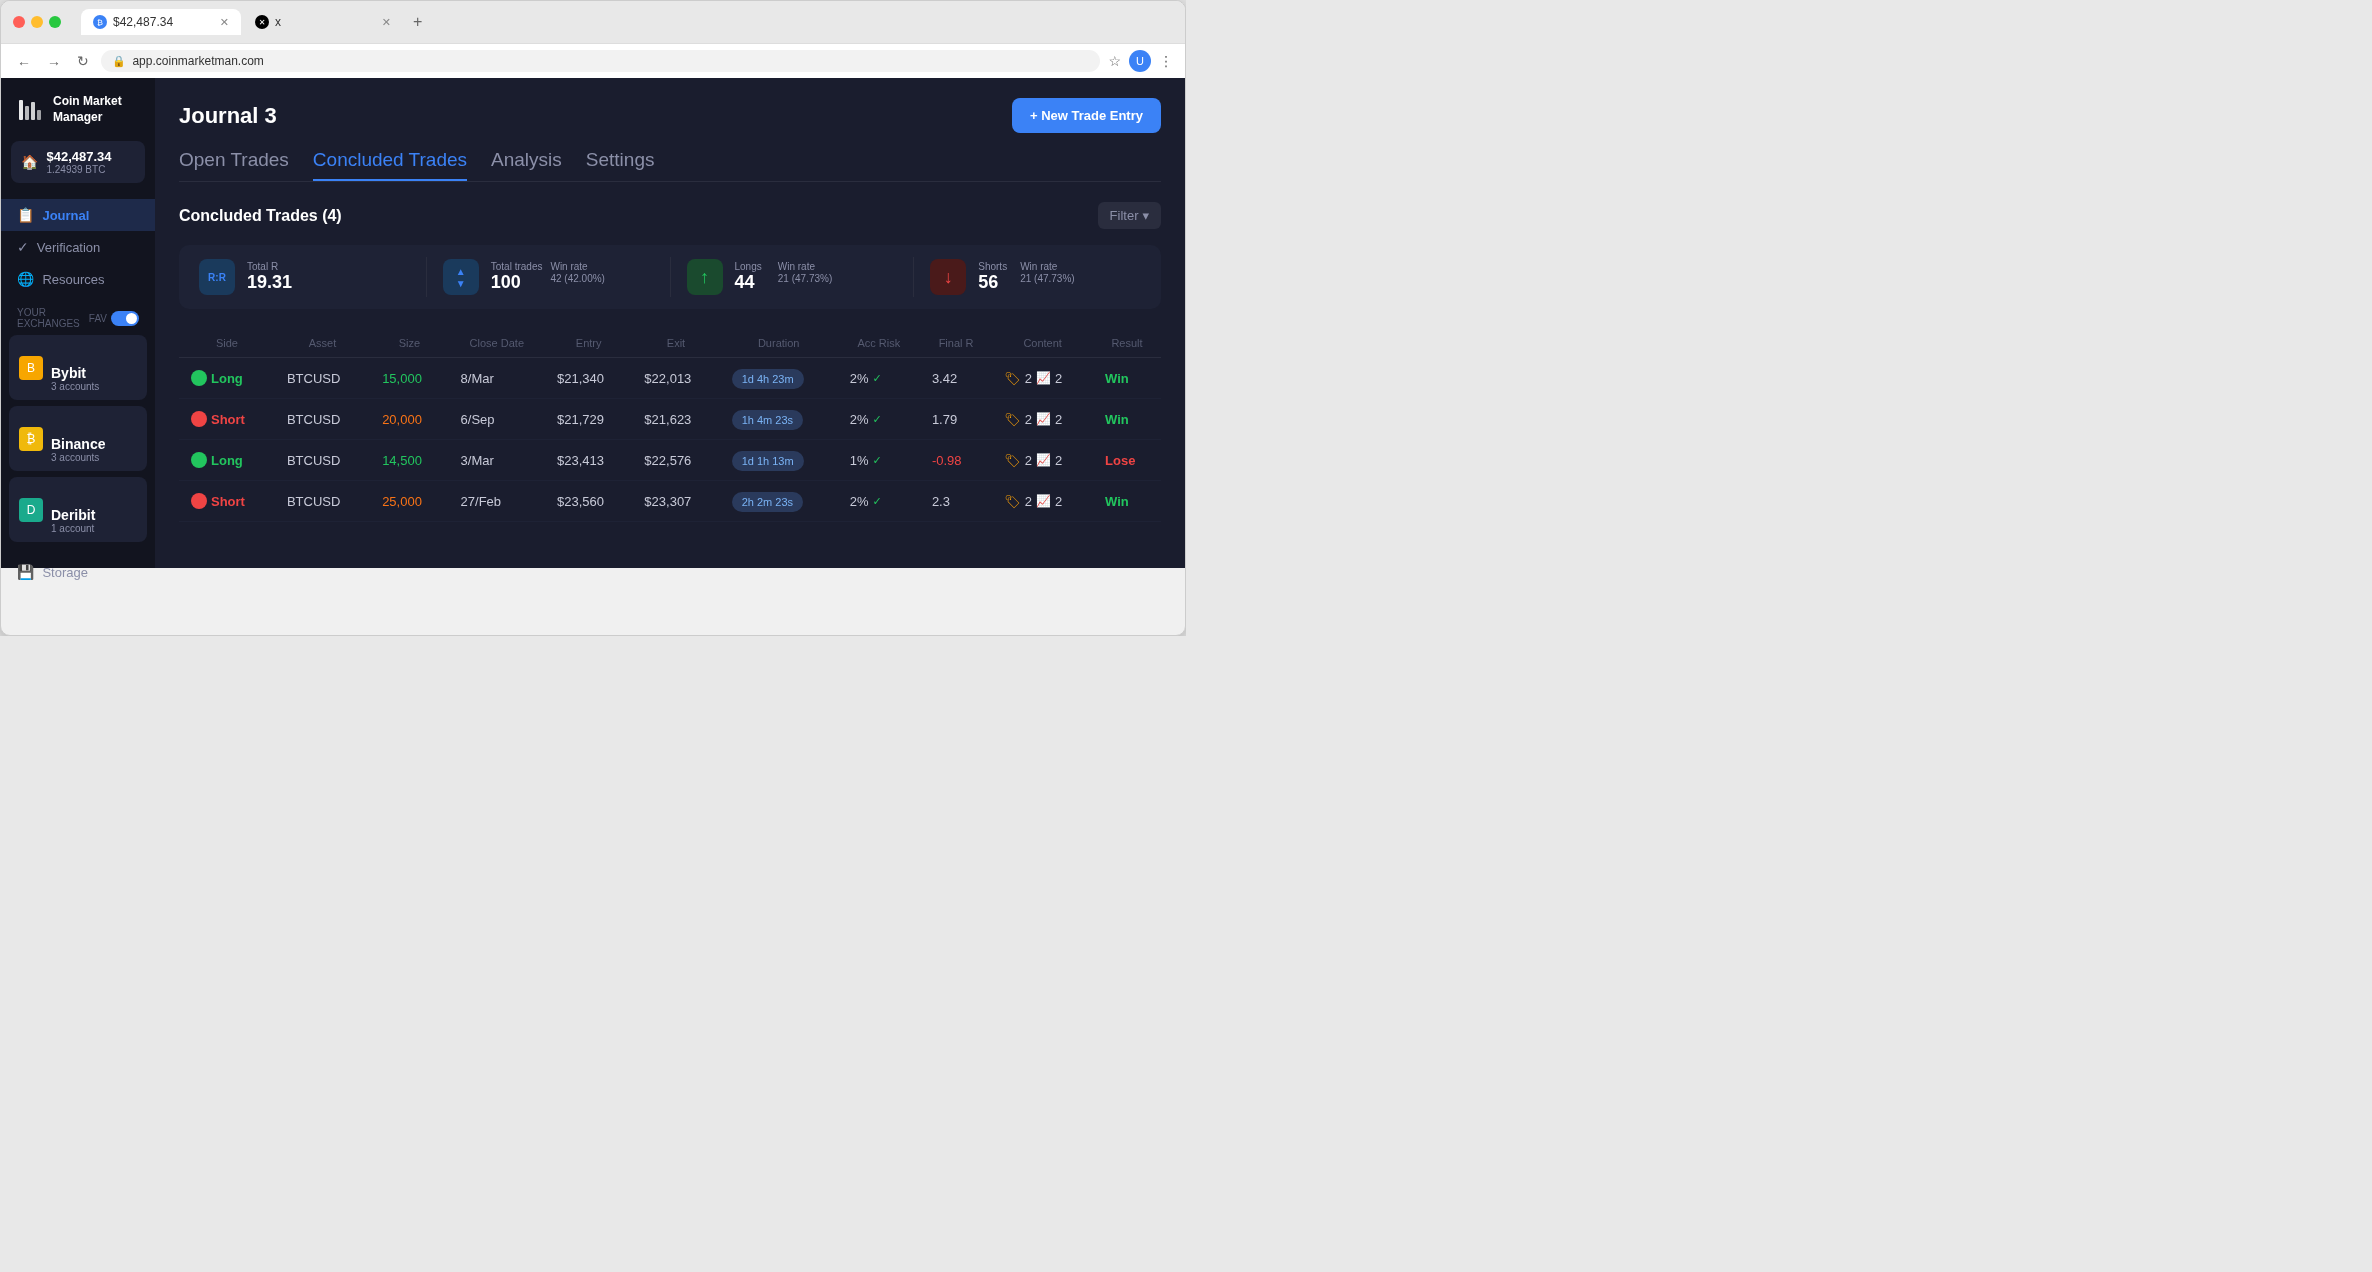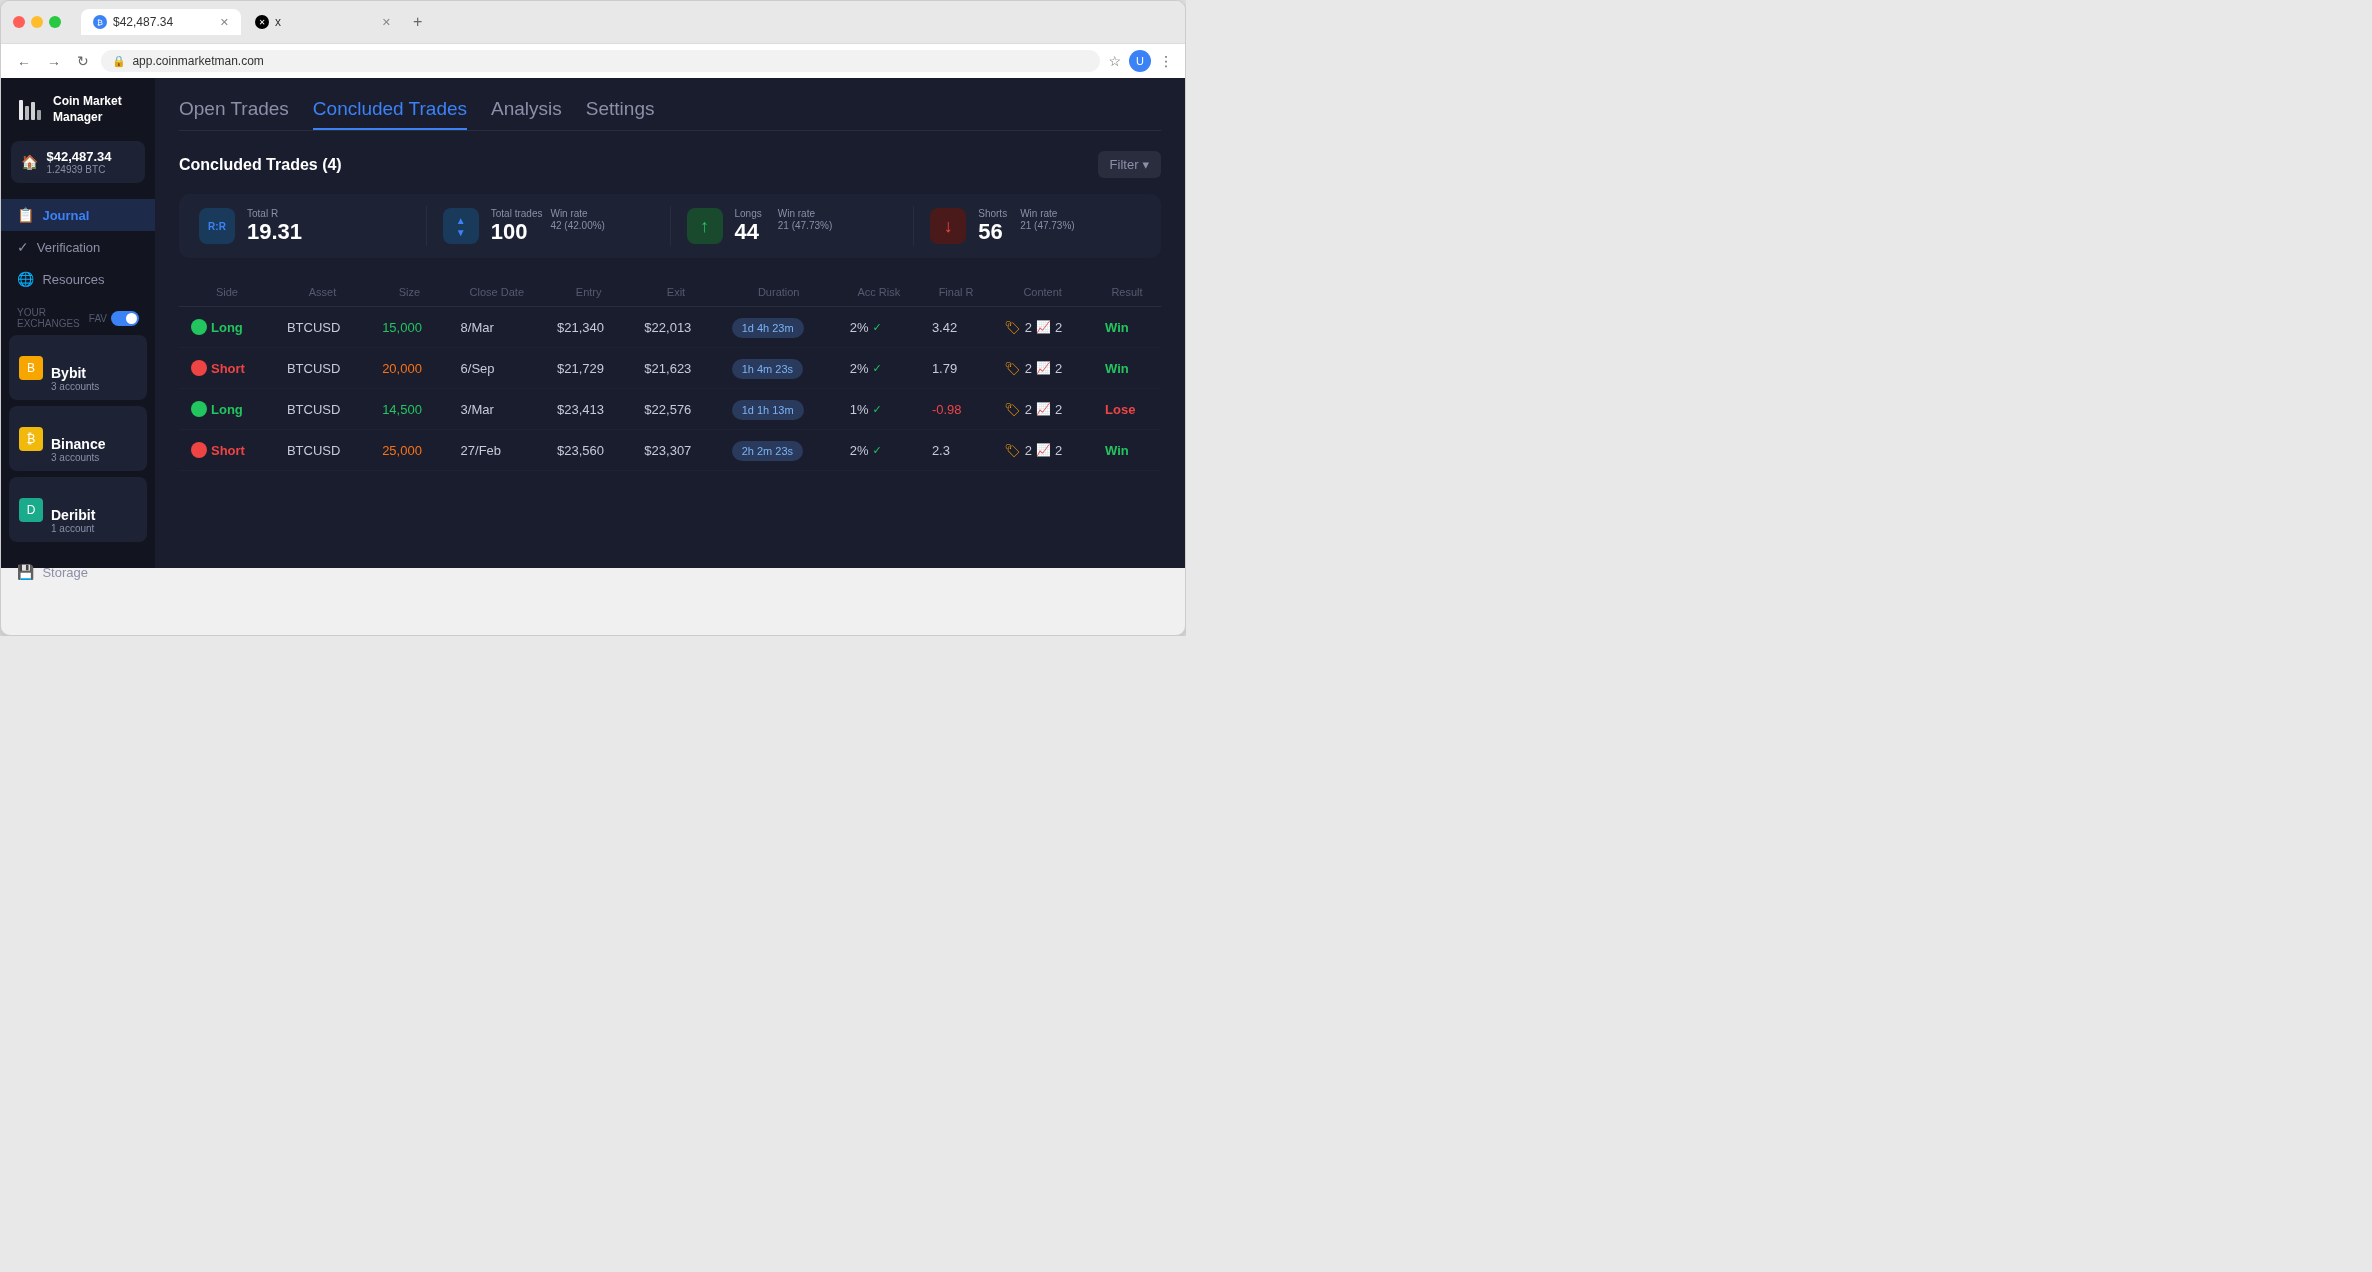--- a/index.html
+++ b/index.html
@@ -409,21 +409,21 @@
       flex-shrink: 0;
     }
 
     .stat-icon-rr { background: #1a3a5c; color: #3b82f6; font-size: 10px; font-weight: 700; }
     .stat-icon-trades { background: #1a3a5c; }
     .stat-icon-long { background: #1a4a2e; }
     .stat-icon-short { background: #4a1a1a; }
 
     .stat-info {}
     .stat-label { font-size: 10px; color: #8b8fa8; }
-    .stat-value { font-size: 22px; font-weight: 700; color: #fff; }
+    .stat-value { font-size: 18px; font-weight: 700; color: #fff; }
     .stat-sub { font-size: 10px; color: #8b8fa8; margin-top: 1px; }
 
     
     .trades-table {
       width: 100%;
       border-collapse: collapse;
     }
 
     .trades-table th {
       font-size: 11px;
@@ -615,20 +615,24 @@
 
       <div style="margin-top:auto; padding-top:12px;">
         <div class="storage-item">
           <span class="storage-icon">💾</span>
           <span class="storage-label">Storage</span>
         </div>
       </div>
     </div>
 
     <div class="main-content">
+      <div class="main-header">
+        <h1 class="page-title">Journal 3</h1>
+        <button class="new-trade-btn">+ New Trade Entry</button>
+      </div>
 
       <div class="tabs-nav">
         <span class="tab-link">Open Trades</span>
         <span class="tab-link active">Concluded Trades</span>
         <span class="tab-link">Analysis</span>
         <span class="tab-link">Settings</span>
       </div>
 
       <div class="section-header">
         <span class="section-title">Concluded Trades (4)</span>

